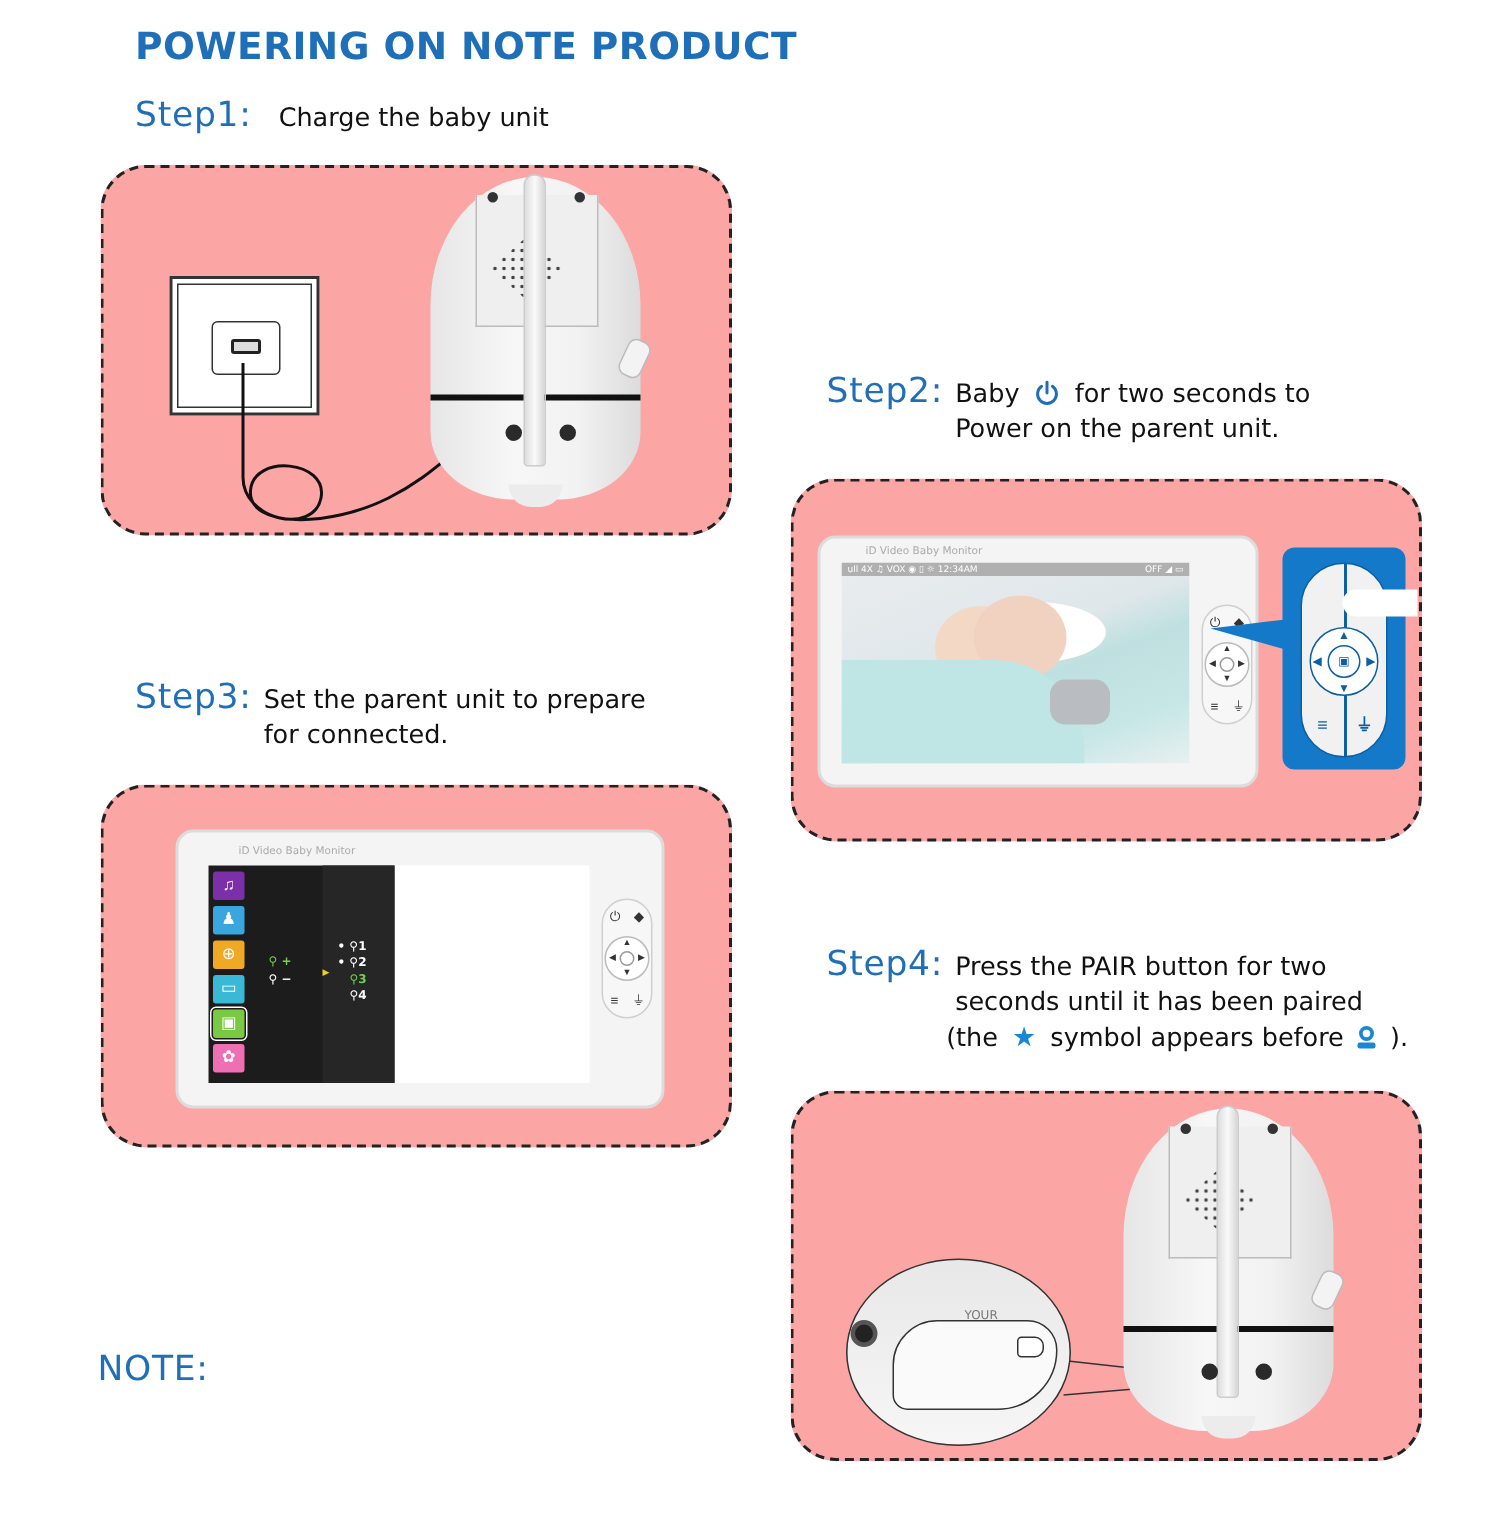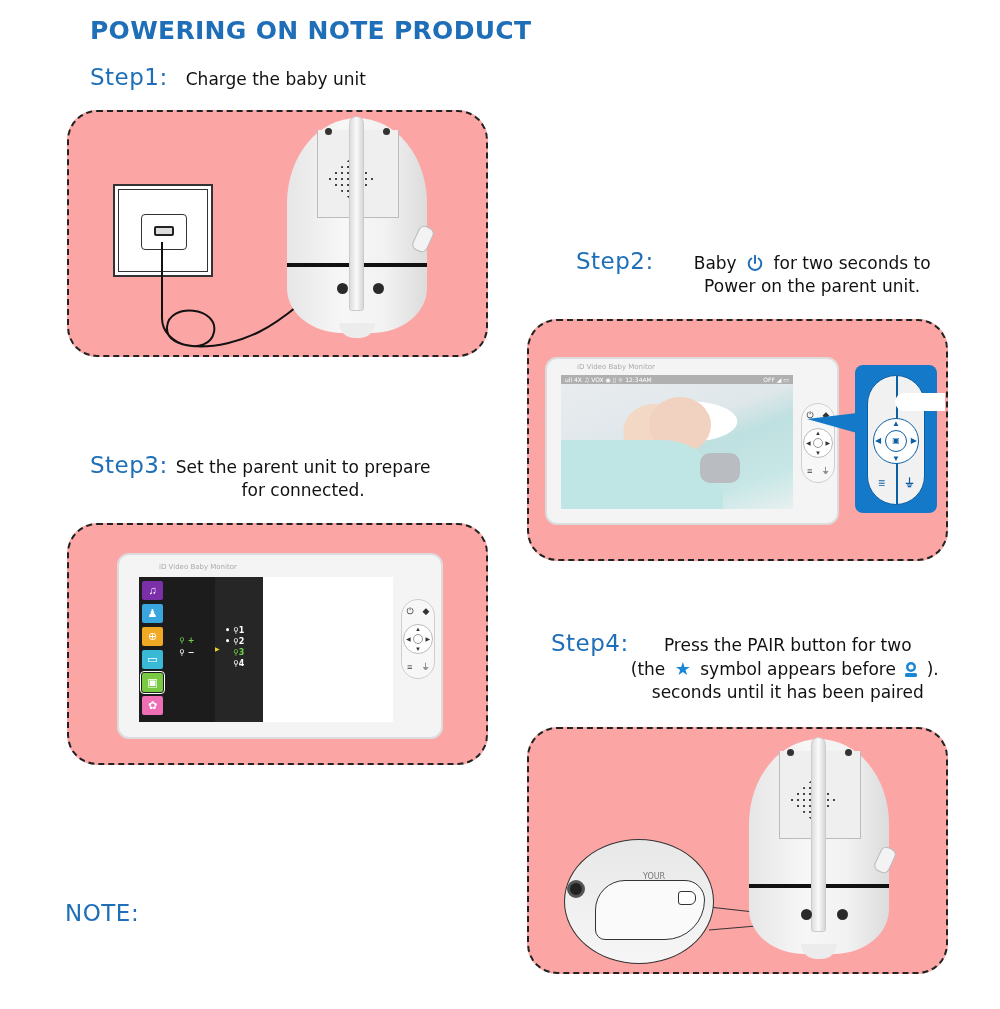--- a/index.html
+++ b/index.html
@@ -18,26 +18,26 @@
   .step-text { font-family: "DejaVu Sans", sans-serif; font-size: 17px; color: #111; line-height: 23px; }
 
   .block { position: absolute; }
 
   .panel {
     position: absolute; border: 2px dashed #222; border-radius: 30px; background: #fca5a5;
   }
 
   
   #step1-head { left: 90px; top: 64px; display: flex; align-items: baseline; gap: 10px; }
-  #step2-head { left: 576px; top: 248px; gap: 32px; }
+  #step2-head { left: 551px; top: 248px; }
   #step3-head { left: 90px; top: 452px; }
   #step4-head { left: 551px; top: 630px; }
   #note-head { left: 65px; top: 900px; }
 
-  .head-row { display: flex; align-items: flex-start; text-align: center; }
+  .head-row { display: flex; align-items: flex-start; }
   .head-row .step-label { margin-right: 8px; }
   .head-row .lines { padding-top: 4px; }
 
   
   #panel1 { left: 67px; top: 110px; width: 421px; height: 247px; }
   #panel2 { left: 527px; top: 319px; width: 421px; height: 242px; }
   #panel3 { left: 67px; top: 523px; width: 421px; height: 242px; }
   #panel4 { left: 527px; top: 727px; width: 421px; height: 247px; }
 
   
@@ -263,32 +263,32 @@
           <span>⏚</span>
         </div>
     </div>
   </div>
 </div>
 
 <div class="block head-row" id="step4-head">
   <span class="step-label">Step4:</span>
   <div class="lines step-text">
     <div>Press the PAIR button for two</div>
+    <div>seconds until it has been paired</div>
     <div style="margin-left:-6px;">
       <span>(the</span>
       <span class="inline-star">★</span>
       <span>symbol appears before</span>
       <svg class="inline-cam" viewBox="0 0 14 17">
         <rect x="2" y="1" width="10" height="10" rx="5" fill="#1a86d6"></rect>
         <circle cx="7" cy="6" r="2.5" fill="#fff"></circle>
         <rect x="1" y="12" width="12" height="4" rx="1.5" fill="#1a86d6"></rect>
       </svg>
       <span>).</span>
     </div>
-    <div>seconds until it has been paired</div>
   </div>
 </div>
 
 <div class="panel" id="panel4">
   <svg style="position:absolute;left:0;top:0;" width="421" height="247">
     <line x1="180" y1="178" x2="270" y2="188" stroke="#333" stroke-width="1"></line>
     <line x1="180" y1="201" x2="310" y2="190" stroke="#333" stroke-width="1"></line>
   </svg>
   <div class="camera" style="left:220px; top:10px;">
     <div class="cam-body"></div>

